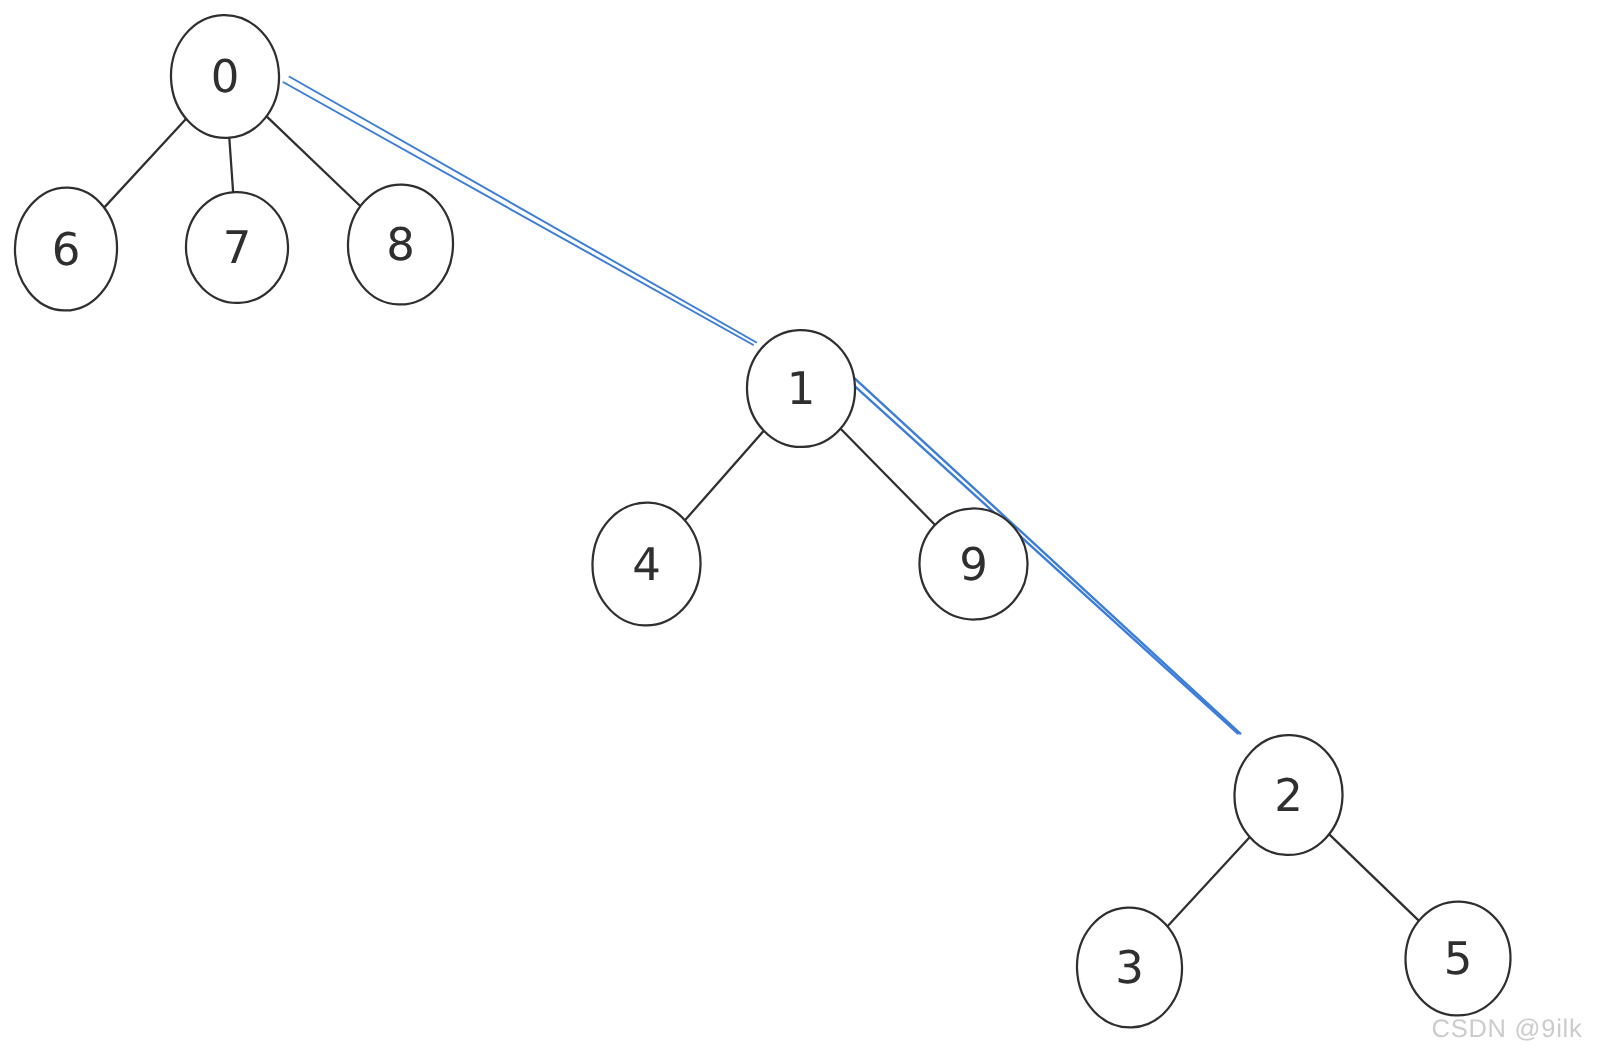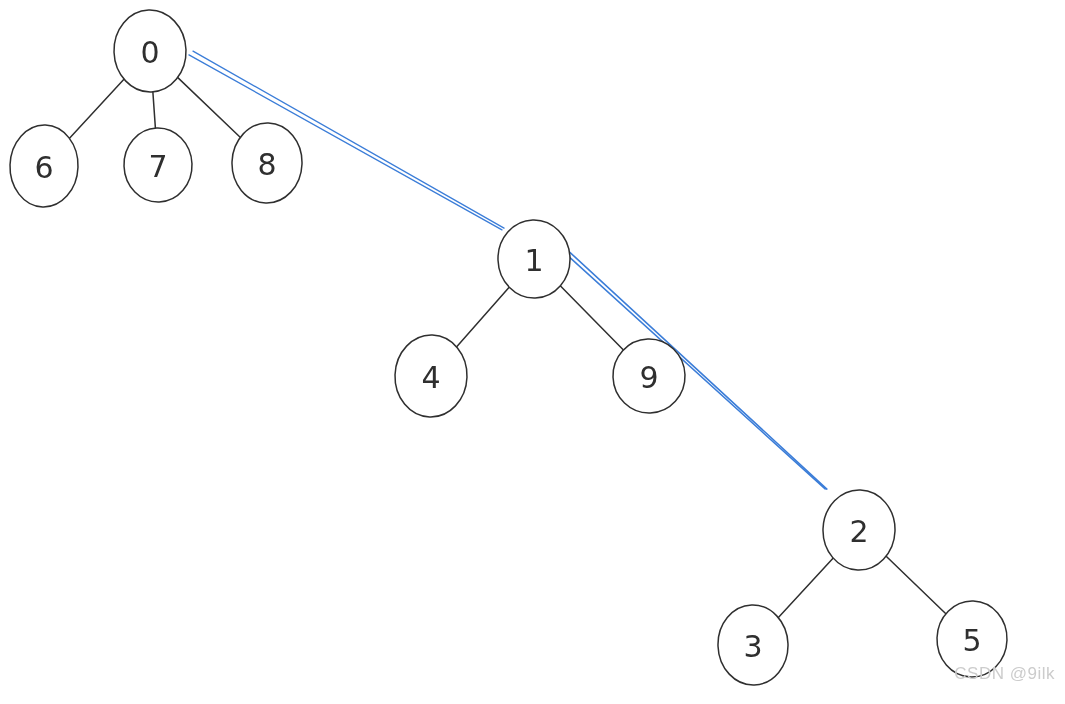--- a/index.html
+++ b/index.html
@@ -16,21 +16,21 @@
     font-family: "DejaVu Sans", sans-serif;
   }
   svg text.node-label {
     font-family: "DejaVu Sans", sans-serif;
     font-size: 30px;
     font-weight: 400;
   }
   .watermark {
     position: absolute;
     right: 10px;
-    bottom: 20px;
+    bottom: 8px;
     font-size: 17px;
     letter-spacing: 0.5px;
     font-family: "Liberation Sans", sans-serif;
     user-select: none;
     margin-top: 12px;
   }
 </style>
 </head>
 <body>
 

